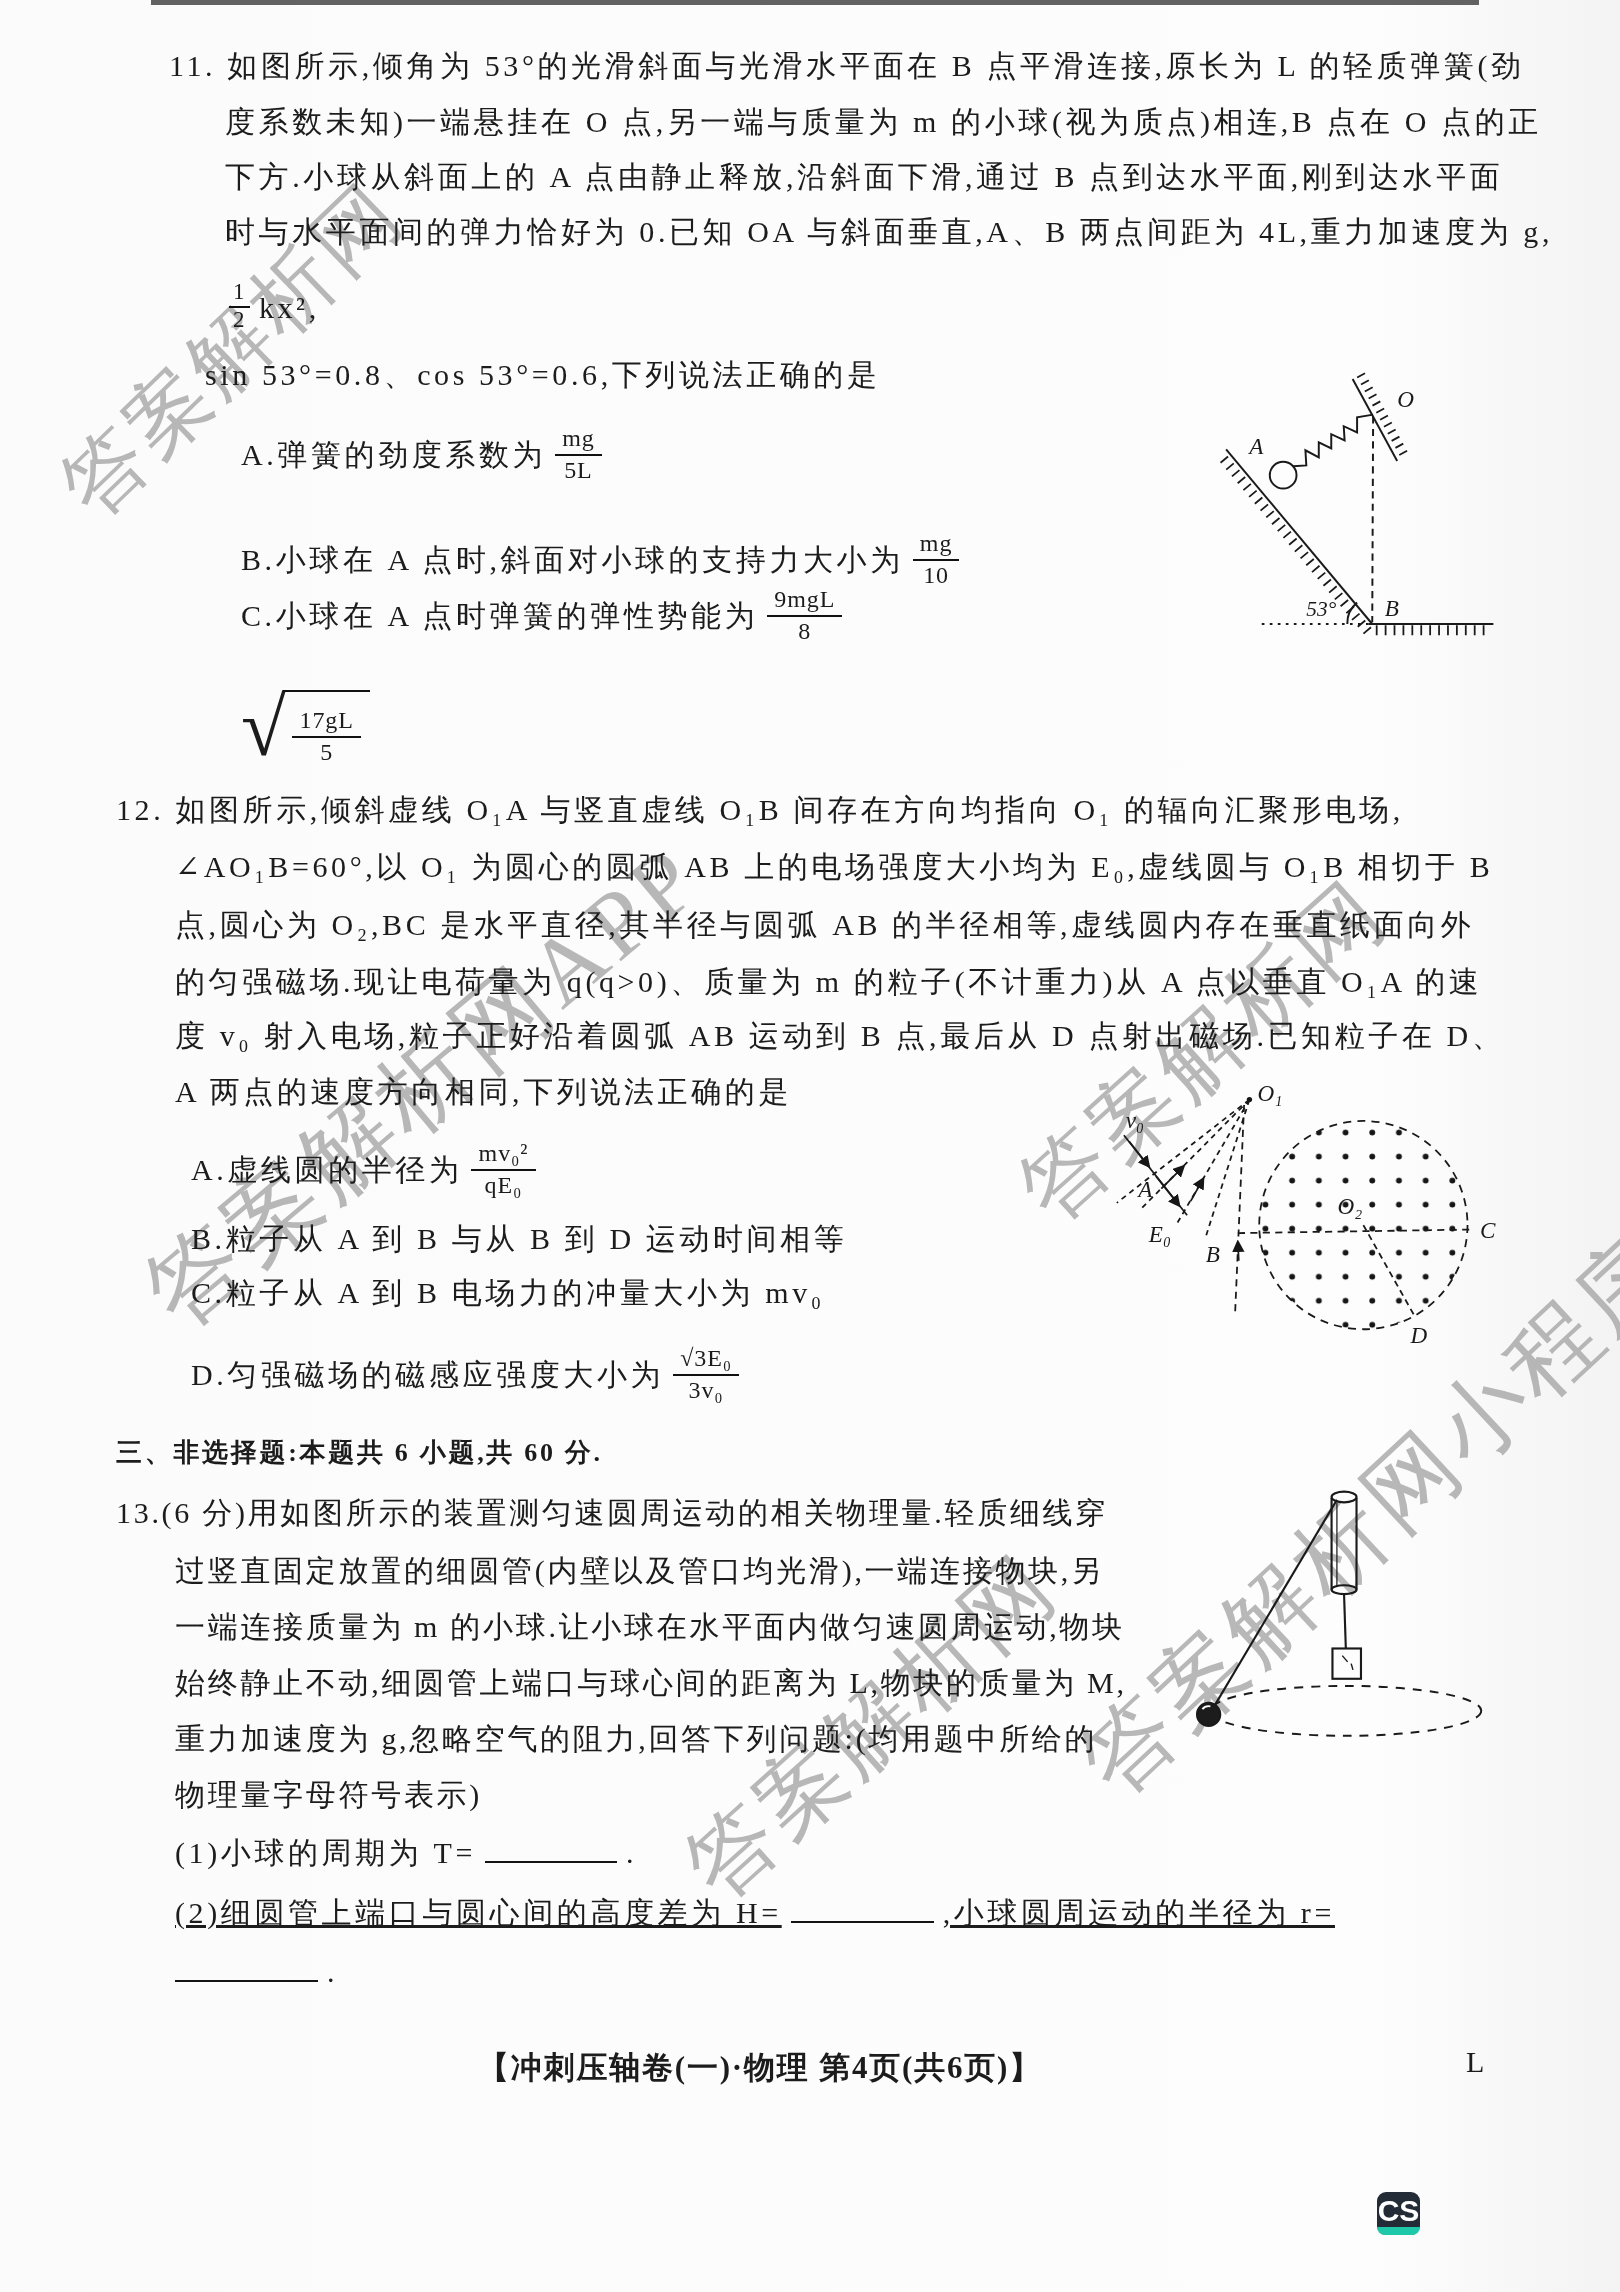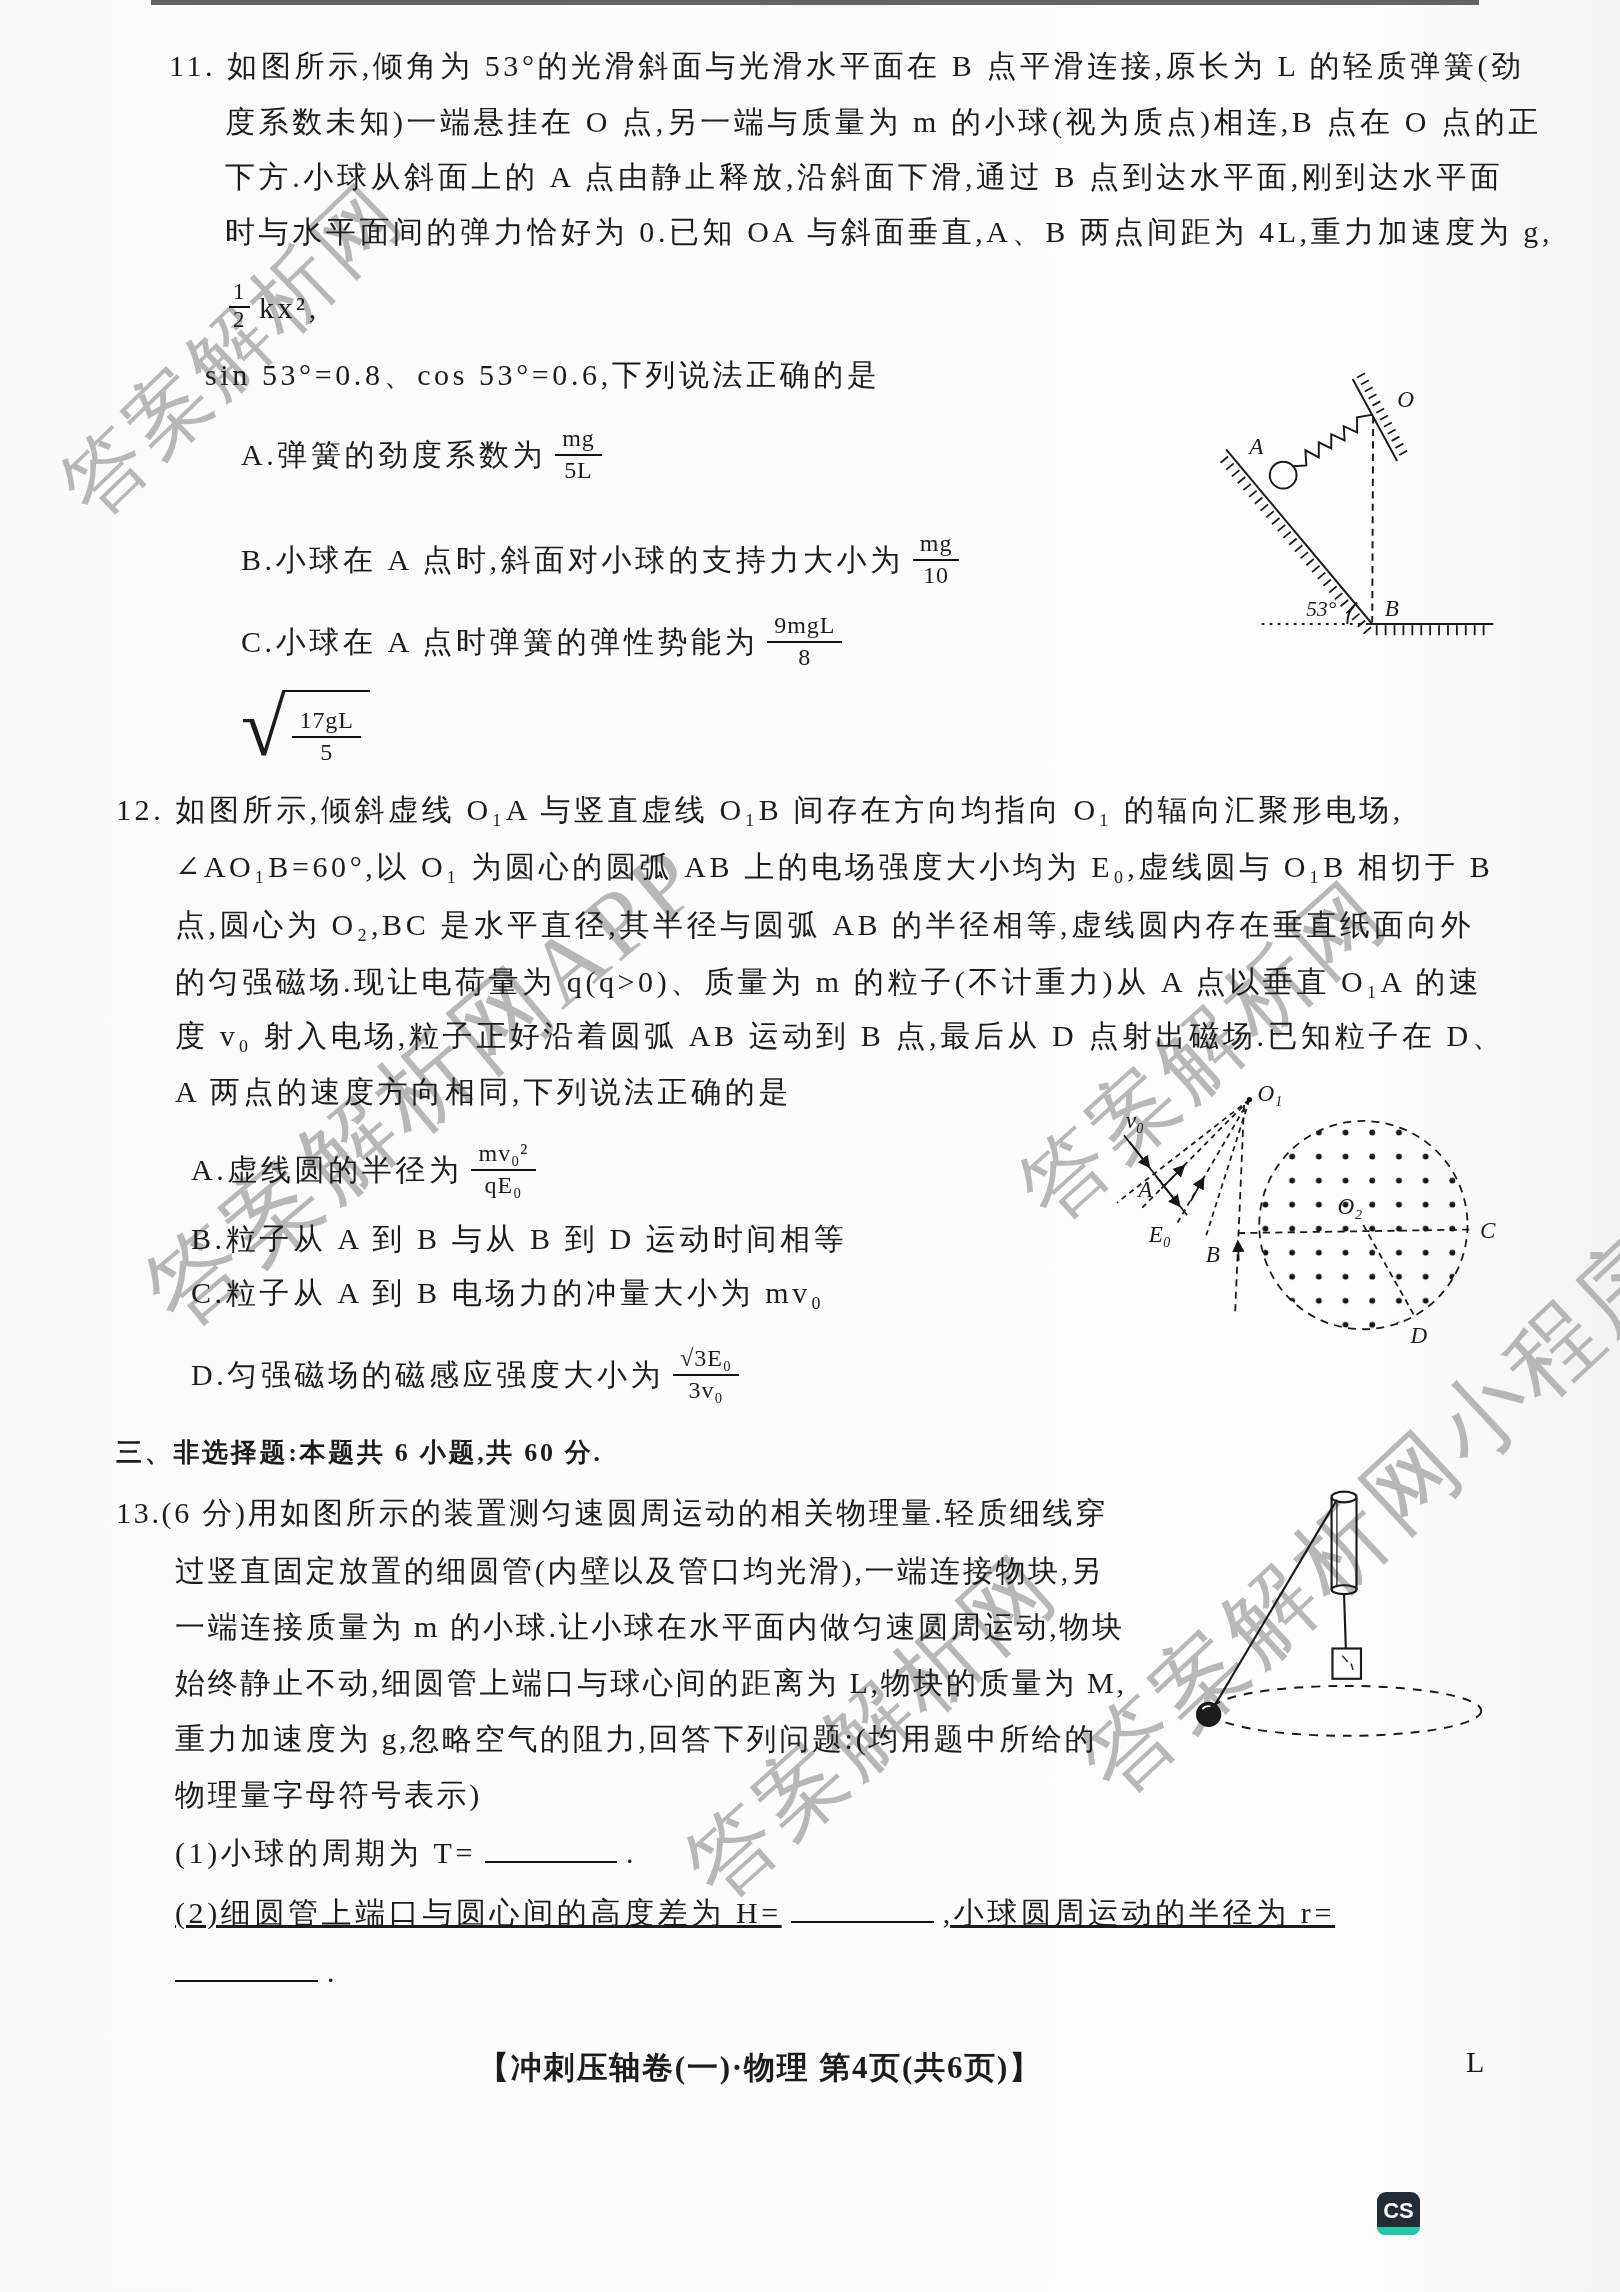--- a/index.html
+++ b/index.html
@@ -30,21 +30,21 @@
   .blank{display:inline-block; width:132px; height:30px; border-bottom:2.7px solid #141414; margin:0 9px; vertical-align:baseline;}
   .blank.b2{width:143px;}
   .sec{font-weight:700; letter-spacing:2.7px; font-size:26px;}
   .footer{font-weight:700; font-size:31px; letter-spacing:1.8px;}
   .fmark{font-size:30px;}
   .cs-badge{
     width:43px;height:43px;border-radius:9px;background:#232b36;position:relative;
     display:flex;align-items:center;justify-content:center;
   }
   .cs-badge .bar{position:absolute;left:0;bottom:0;width:100%;height:8px;background:#1fc8a9;border-radius:0 0 9px 9px;}
-  .cs-badge .cs{color:#fff;font-weight:700;font-size:22px;font-family:"Liberation Sans",sans-serif;margin-top:-5.3px;}
+  .cs-badge .cs{color:#fff;font-weight:700;font-size:30px;font-family:"Liberation Sans",sans-serif;margin-top:-5.3px;}
   .brand-row{display:flex;align-items:center;gap:12.5px;}
   .brand-txt{font-size:36px;font-weight:700;color:#2a323c;font-family:"Liberation Sans","DejaVu Sans",sans-serif;letter-spacing:2.7px;}
   .brand-tm{font-size:12.5px;vertical-align:top;color:#2a323c;}
   svg text{font-family:"Liberation Serif","DejaVu Serif",serif;font-style:italic;fill:#1a1a1a;}
 </style>
 </head>
 <body>
 
 <div id="page">
 
@@ -78,21 +78,21 @@
           <span class="den">5L</span>
         </span>
     </div>
     <div class="line opt" style="left:241px;top:517px;height:85px;">
       <span>B.小球在 A 点时,斜面对小球的支持力大小为</span>
         <span class="frac">
           <span class="num">mg</span>
           <span class="den">10</span>
         </span>
     </div>
-    <div class="line opt" style="left:241px;top:599px;height:85px;">
+    <div class="line opt" style="left:241px;top:573px;height:85px;">
       <span>C.小球在 A 点时弹簧的弹性势能为</span>
         <span class="frac">
           <span class="num">9mgL</span>
           <span class="den">8</span>
         </span>
     </div>
     <div class="line opt" style="left:241px;top:679px;height:98px;">
       <span class="sqrt">
           <span class="sign">√</span>
           <span class="body"><span class="frac" style="margin:0;">

